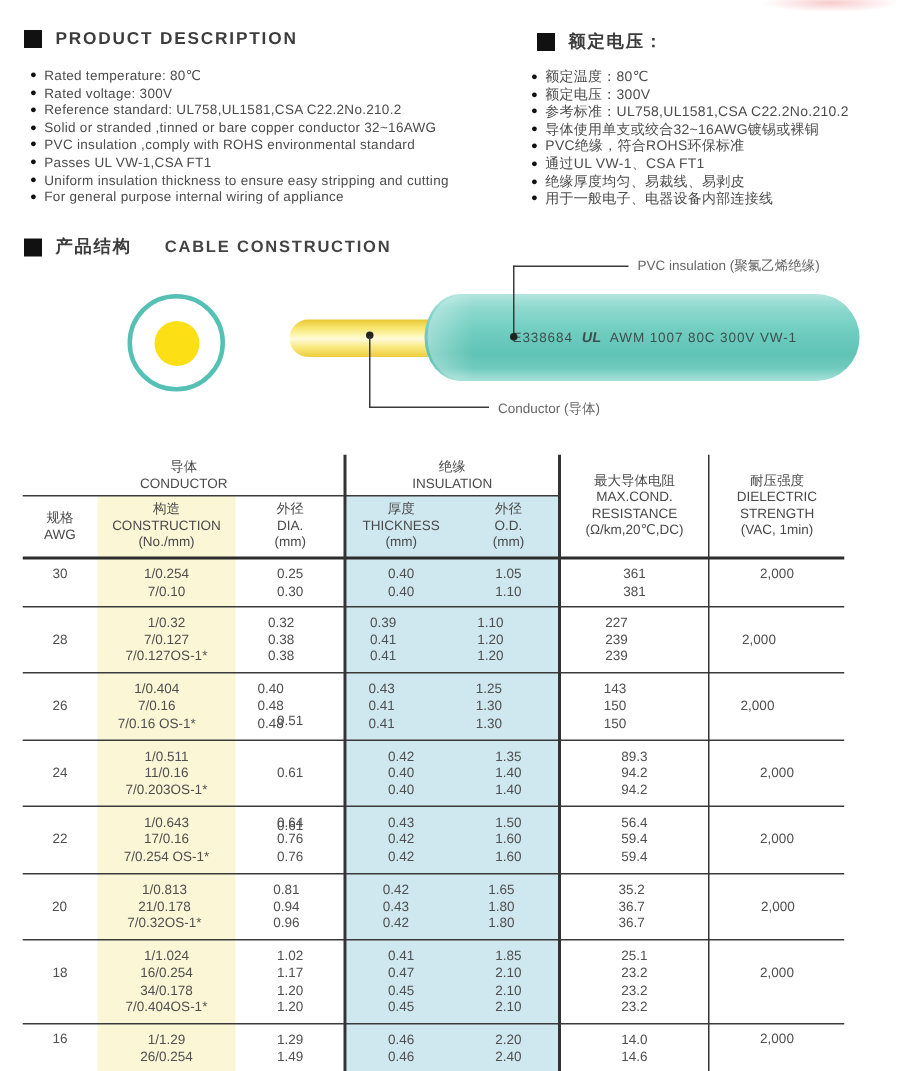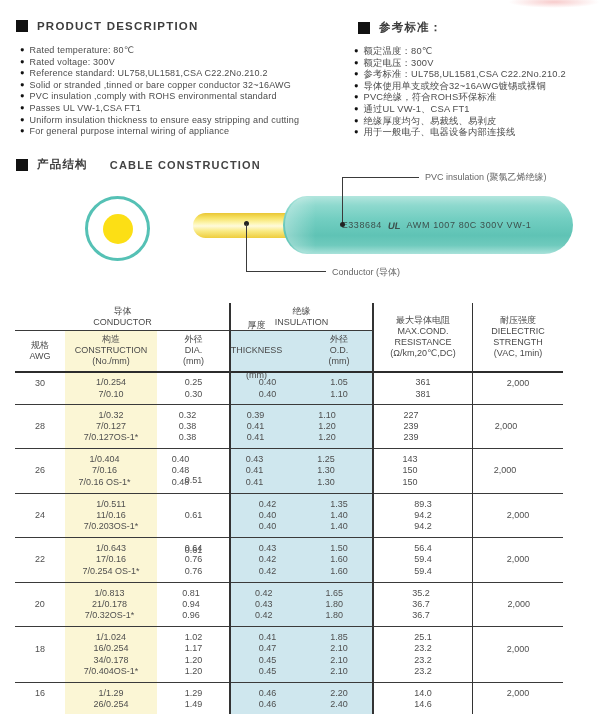--- a/index.html
+++ b/index.html
@@ -95,21 +95,21 @@
         <span class="blt-txt">Uniform insulation thickness to ensure easy stripping and cutting</span>
       </li>
       <li>
         <span class="blt">●</span>
         <span class="blt-txt">For general purpose internal wiring of appliance</span>
       </li>
     </ul>
 
   <div class="sec-title" style="left:358px;top:20px;">
     <span class="sq"></span>
-    <span class="t">参考标准：</span>
+    <span class="t">额定电压：</span>
   </div>
   <ul class="blist zh" style="left:354px;top:45px;">
       <li>
         <span class="blt">●</span>
         <span class="blt-txt">额定温度：80℃</span>
       </li>
       <li>
         <span class="blt">●</span>
         <span class="blt-txt">额定电压：300V</span>
       </li>
@@ -203,21 +203,21 @@
     <div class="hcell" style="left:50px;top:27px;width:92px;height:41px;">
         <div class="ln">构造</div>
         <div class="ln">CONSTRUCTION</div>
         <div class="ln">(No./mm)</div>
       </div>
     <div class="hcell" style="left:142px;top:27px;width:73px;height:41px;">
         <div class="ln">外径</div>
         <div class="ln">DIA.</div>
         <div class="ln">(mm)</div>
       </div>
-    <div class="hcell" style="left:204px;top:27px;width:75px;height:41px;gap:14px;">
+    <div class="hcell" style="left:215px;top:27px;width:75px;height:41px;">
         <div class="ln">厚度</div>
         <div class="ln">THICKNESS</div>
         <div class="ln">(mm)</div>
       </div>
     <div class="hcell" style="left:290px;top:27px;width:68px;height:41px;">
         <div class="ln">外径</div>
         <div class="ln">O.D.</div>
         <div class="ln">(mm)</div>
       </div>
 

